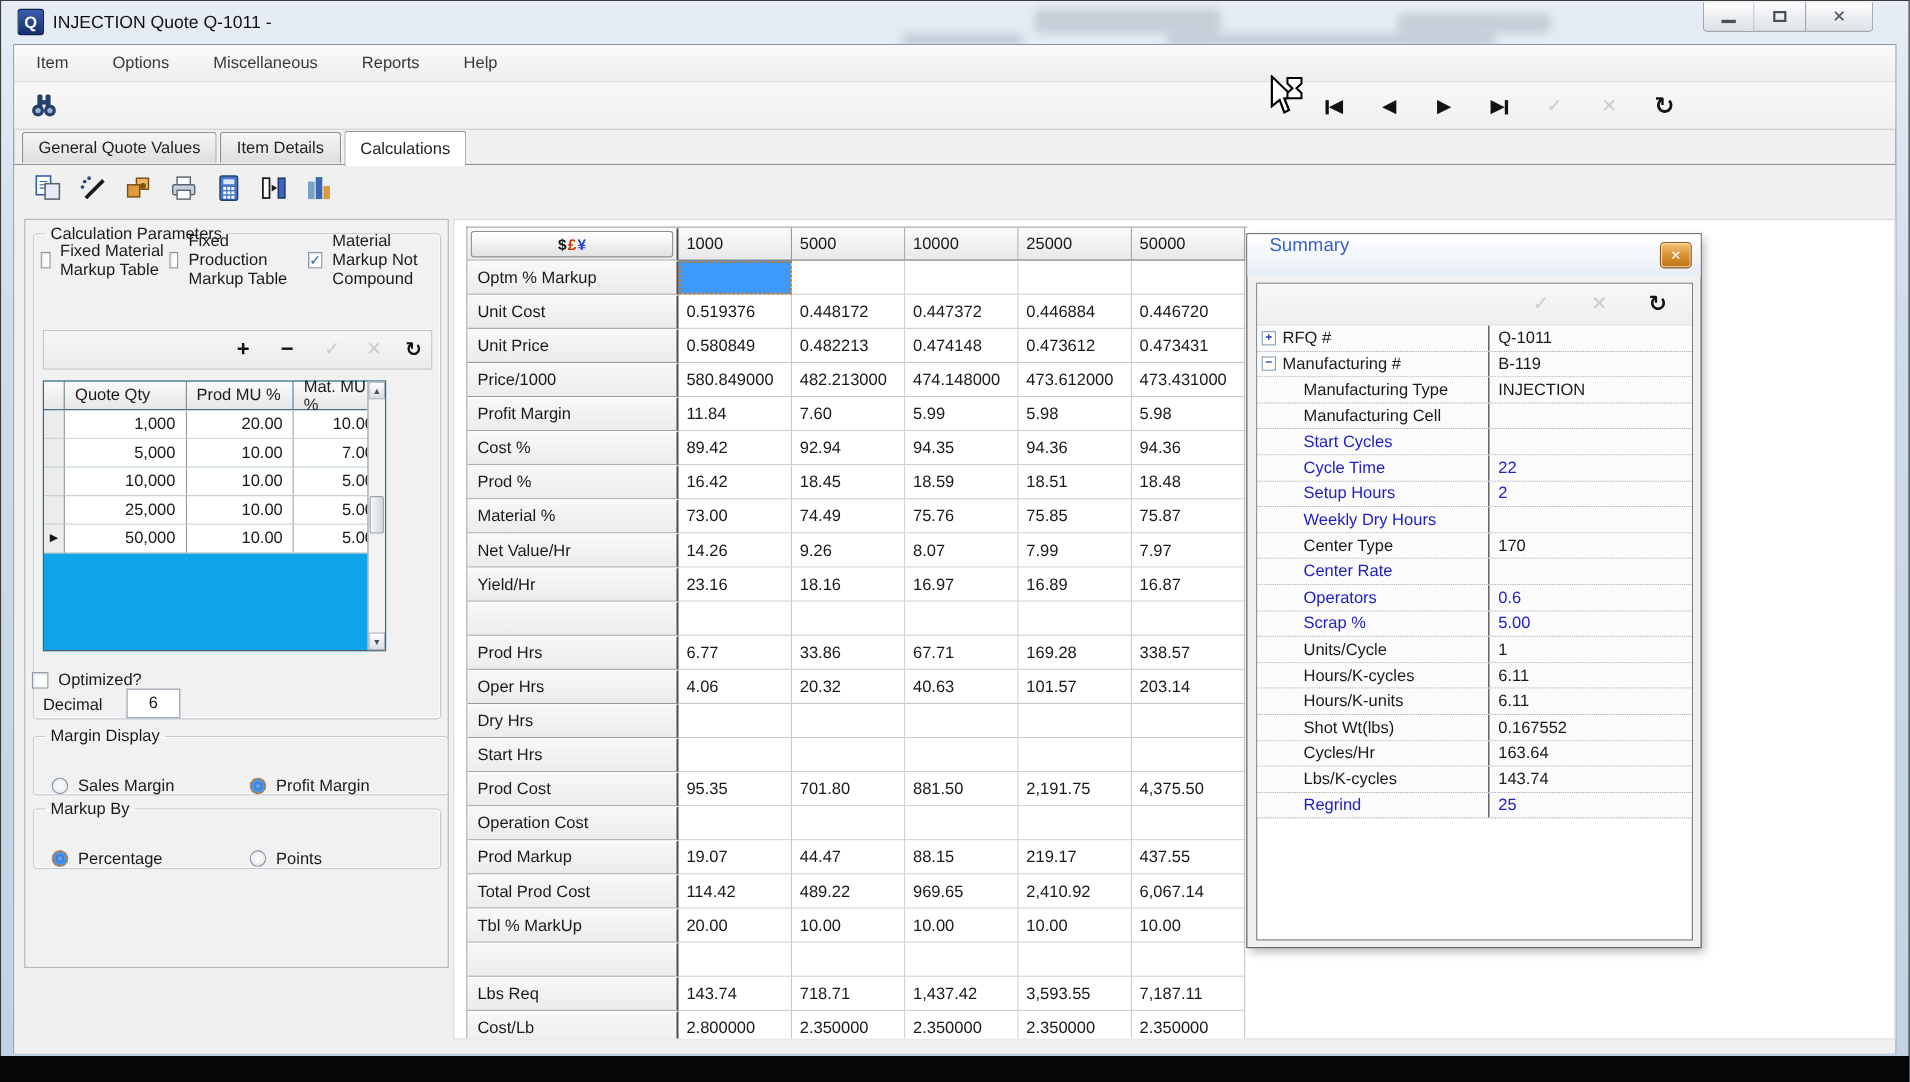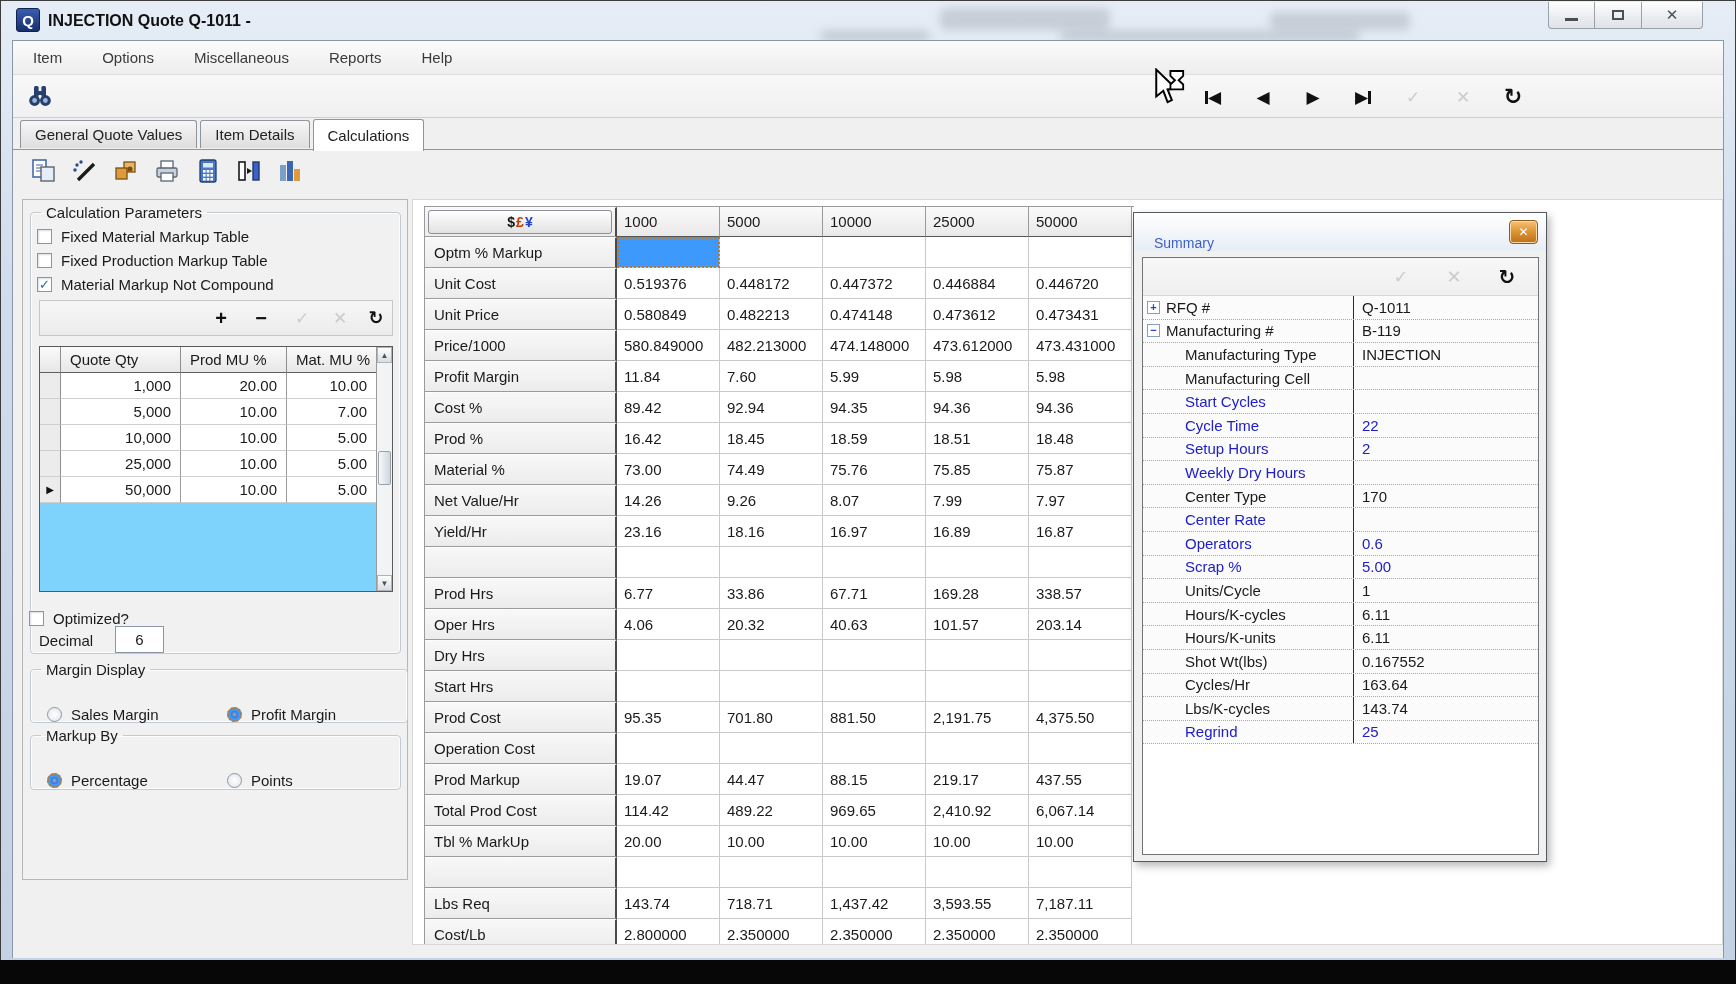--- a/index.html
+++ b/index.html
@@ -7,21 +7,21 @@
   .screen{position:relative;width:1736px;height:984px;overflow:hidden;
     font-family:"Liberation Sans","DejaVu Sans",sans-serif;font-size:15px;color:#1a1a1a;
     background:linear-gradient(180deg,#e6edf6 0%,#cfdcec 30%,#c2d2e4 100%);
     box-shadow:inset 0 0 0 1px #3c3c3c}
   .abs{position:absolute}
 
   
   .appicon{left:16px;top:8px;width:24px;height:24px;border-radius:3px;
     background:linear-gradient(#3b5cb0,#16306c);color:#fff;display:flex;align-items:center;justify-content:center;
     font-weight:bold;font-size:15px;border:1px solid #0e2250}
-  .wtitle{left:48px;top:12px;font-size:16px;font-weight:bold;color:#111}
+  .wtitle{left:48px;top:12px;font-size:16px;font-weight:normal;color:#111}
   .smudge{background:rgba(150,158,168,.38);filter:blur(4px);border-radius:6px}
   .winbtns{left:1548px;top:2px;display:flex}
   .winbtn{height:27px;background:linear-gradient(#fefefe,#e9ecef 60%,#dfe3e8);
     border:1px solid #98a0aa;border-top:none;display:flex;align-items:center;justify-content:center}
   .winbtn.min{width:47px;border-radius:0 0 0 4px}
   .winbtn.max{width:47px;border-left:none}
   .winbtn.cls{width:61px;border-left:none;border-radius:0 0 4px 0;font-weight:bold;color:#4a4f56;font-size:15px}
   .g-min{width:13px;height:3px;background:#4a4f56;margin-top:8px}
   .g-max{width:12px;height:10px;border:2px solid #4a4f56}
 
@@ -50,38 +50,38 @@
   .icontb{left:30px;top:157px;display:flex;gap:13px;z-index:2}
   .tbicon{width:28px;height:28px}
 
   
   .leftpanel{left:22px;top:199px;width:386px;height:681px;background:#f1f1f1;border:1px solid #b6b6b6}
   .grp{position:absolute;border:1px solid #c3cad2;border-radius:4px;box-shadow:inset 0 0 0 1px #fdfdfd}
   .grp legend{margin-left:10px;padding:0 5px;font-size:15px;color:#1a1a1a}
   .grp1{left:7px;top:4px;width:371px;height:450px}
   .grp2{left:7px;top:461px;width:378px;height:62px}
   .grp3{left:7px;top:527px;width:371px;height:63px}
-  .cbcol{position:absolute;left:14px;top:26px;display:flex;flex-direction:column;gap:3px}
+  .cbcol{position:absolute;left:14px;top:26px;display:flex;flex-direction:row;gap:3px}
   .cbrow{display:flex;align-items:center;gap:9px;height:21px}
   .cbbox{width:15px;height:15px;background:#fff;border:1px solid #8a96a8;box-shadow:inset 1px 1px 2px #d8dde4;
     color:#2b63b5;font-size:13px;line-height:13px;text-align:center;font-weight:bold}
   .minitb{position:absolute;left:16px;top:100px;width:354px;height:36px;border:1px solid #c6c6c6;
     background:linear-gradient(#f6f6f6,#ececec)}
   .mt-ic{position:absolute;top:3px;width:28px;height:28px;display:flex;align-items:center;justify-content:center;
     font-size:20px;font-weight:bold;color:#111}
   .mt-ic.dis{color:#c9ccd0;font-size:17px}
   .radios{position:absolute;left:0;top:24px;width:100%;height:30px}
   .radiorow{position:absolute;display:flex;align-items:center;gap:9px;height:24px}
   .radio{width:15px;height:15px;border-radius:50%;border:1px solid #8a96a8;background:radial-gradient(#ffffff,#dfe3e8);
     display:flex;align-items:center;justify-content:center}
   .radio.sel::after{content:'';width:7px;height:7px;border-radius:50%;background:radial-gradient(#7fb2f2,#1f55b4)}
   .r1{left:16px}.r2{left:196px}
 
   
-  .qtable{position:absolute;left:16px;top:146px;width:354px;height:246px;border:1px solid #5a5a5a;background:#7dd3fc}
+  .qtable{position:absolute;left:16px;top:146px;width:312px;height:246px;border:1px solid #5a5a5a;background:#0ea5e9}
   .qhead{display:flex;height:26px}
   .qh{background:linear-gradient(#fafafa,#e7e7e7);border-right:1px solid #8f8f8f;border-bottom:1px solid #5f5f5f;
     display:flex;align-items:center;padding-left:9px}
   .qrow{display:flex;height:26px}
   .qm{width:21px;background:#ececec;border-right:1px solid #8f8f8f;border-bottom:1px solid #cfcfcf;
     display:flex;align-items:center;justify-content:center;font-size:10px;color:#111}
   .qh.qm0{width:21px;padding:0}
   .qc{border-right:1px solid #9a9a9a;border-bottom:1px solid #cfcfcf;background:#fff;
     display:flex;align-items:center;justify-content:flex-end;padding-right:9px}
   .w-c1{width:120px}.w-c2{width:106px}.w-c3{width:90px}
@@ -110,22 +110,22 @@
   .cornerbtn{width:184px;height:24px;border:1px solid #8a8f98;border-radius:3px;
     background:linear-gradient(#ffffff,#e2e2e2);display:flex;align-items:center;justify-content:center;gap:1px;
     font-weight:bold;font-size:14px}
   .cur-d{color:#111}.cur-p{color:#c43c00}.cur-y{color:#2244cc}
   .sel{background:#3d9afc;outline:2px dotted #c87818;outline-offset:-2px}
 
   
   .summary{left:1133px;top:212px;width:414px;height:650px;background:#f0f0f0;border:1px solid #55595e;
     z-index:6;box-shadow:3px 4px 8px rgba(0,0,0,.28)}
   .sum-title{position:absolute;left:0;top:0;right:0;height:38px;
-    background:linear-gradient(#ffffff,#e7edf5);display:flex;align-items:flex-end;padding-left:20px;
-    font-size:14px;color:#3a5fc8}
+    background:linear-gradient(#ffffff,#e7edf5);display:flex;align-items:flex-start;padding-left:20px;
+    font-size:17px;color:#3a5fc8}
   .sum-close{position:absolute;right:8px;top:7px;width:29px;height:24px;border:1px solid #8a5a20;border-radius:4px;
     background:linear-gradient(#f6c277,#d88f2e 55%,#bd7118);color:#fff;font-weight:bold;font-size:12px;
     display:flex;align-items:center;justify-content:center;box-shadow:inset 0 0 0 1px #f8d9aa}
   .sum-inner{position:absolute;left:8px;top:44px;width:397px;height:598px;border:1px solid #70757a;background:#fff}
   .sum-tb{height:38px;border-bottom:1px solid #d8d8d8;background:linear-gradient(#f7f7f7,#efefef);
     display:flex;align-items:center;justify-content:flex-end;gap:27px;padding-right:18px}
   .sum-tb .nav-ic{font-size:18px}
   .srow{display:flex;height:23.6px;border-bottom:1px dotted #a8a8a8;background:#fbfbfb}
   .slabel{width:210px;display:flex;align-items:center;gap:6px;overflow:hidden;white-space:nowrap}
   .slabel.root{padding-left:4px}

